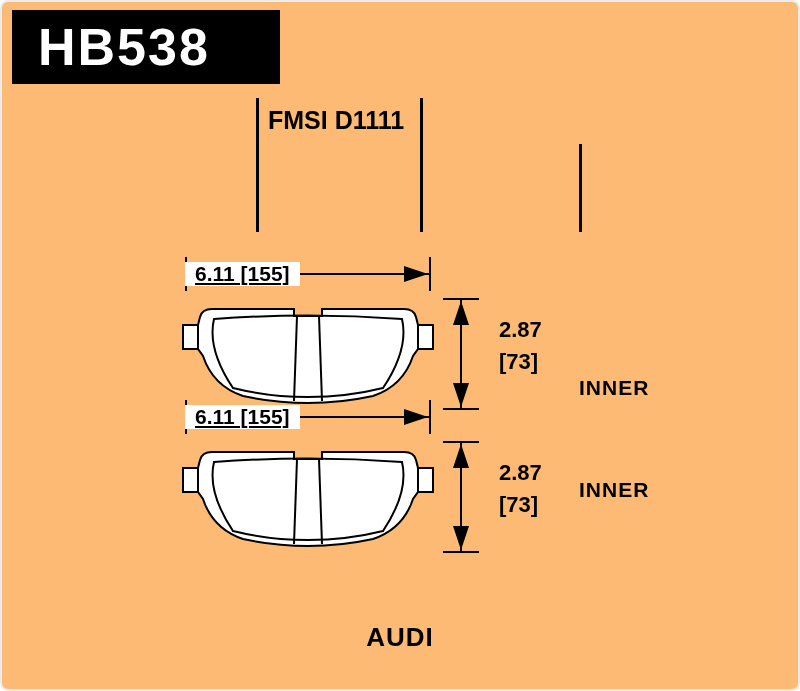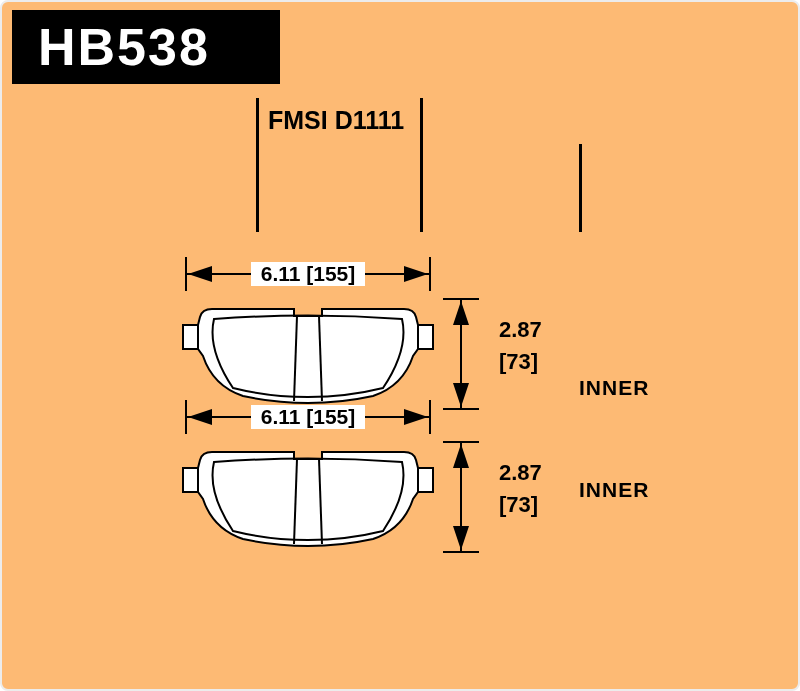--- a/index.html
+++ b/index.html
@@ -61,22 +61,23 @@
     position: absolute;
     width: 246px;
     height: 34px;
   }
   .h-dim svg { position: absolute; left: 0; top: 0; }
   .h-dim .dim-label {
     position: absolute;
     left: 0; right: 0; top: 0; bottom: 0;
     display: flex;
     align-items: center;
-    justify-content: center;
+    justify-content: flex-start;
     pointer-events: none;
+    text-decoration: underline;
   }
   .h-dim .dim-label span {
     background: #ffffff;
     padding: 0 10px;
     font-size: 21px;
     font-weight: bold;
     white-space: nowrap;
   }
   .pad-outline {
     position: absolute;
@@ -191,14 +192,15 @@
     <line x1="0" y1="1" x2="36" y2="1"></line>
     <line x1="0" y1="111" x2="36" y2="111"></line>
     <line x1="18" y1="1" x2="18" y2="111"></line>
     <polygon points="18,3 10,27 26,27"></polygon>
     <polygon points="18,109 10,85 26,85"></polygon>
   </svg>
   <div class="dim-value" style="top:458px;">2.87</div>
   <div class="dim-value" style="top:490px;">[73]</div>
   <div class="position-label" style="top:476px;">INNER</div>
 
+  <div class="vehicle-make">AUDI</div>
 
 </div>
 
 </body></html>

